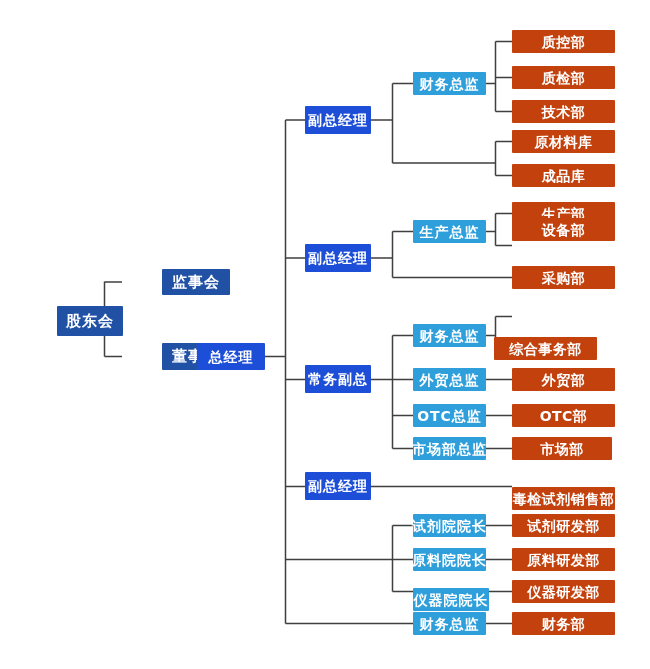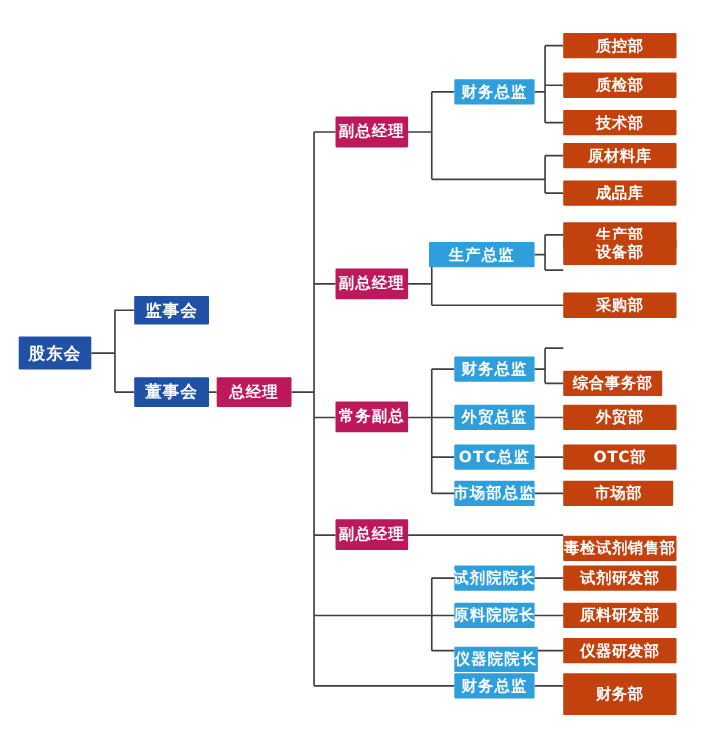--- a/index.html
+++ b/index.html
@@ -18,22 +18,22 @@
     display: flex;
     align-items: center;
     justify-content: center;
     color: #ffffff;
     font-weight: bold;
     letter-spacing: 1px;
     border-radius: 1px;
     white-space: nowrap;
     line-height: 1;
   }
-  .tier-governance { background: #2151a5; font-size: 15px; }
-  .tier-executive  { background: #be185d; font-size: 14px; text-align: right; }
+  .tier-governance { background: #2151a5; font-size: 15px; margin-left: 40px; }
+  .tier-executive  { background: #1d4ed8; font-size: 14px; text-align: right; }
   .tier-director   { background: #2f9fdb; font-size: 14px; }
   .tier-department { background: #c2410c; font-size: 14px; letter-spacing: 0.5px; }
 </style>
 </head>
 <body>
 
 <div class="canvas">
 
   <svg class="connectors" width="650" height="669" viewBox="0 0 650 669">
     <path fill="none" stroke="#3f3f3f" stroke-width="1.5" d="
@@ -97,41 +97,41 @@
   <div class="node tier-governance" style="left:122px;top:269px;width:68px;height:26px">监事会</div>
   <div class="node tier-governance" style="left:122px;top:343px;width:68px;height:27px">董事会</div>
 
   <div class="node tier-executive" style="left:197px;top:343px;width:68px;height:27px">总经理</div>
   <div class="node tier-executive" style="left:305px;top:106px;width:66px;height:28px">副总经理</div>
   <div class="node tier-executive" style="left:305px;top:244px;width:66px;height:28px">副总经理</div>
   <div class="node tier-executive" style="left:305px;top:365px;width:66px;height:28px">常务副总</div>
   <div class="node tier-executive" style="left:305px;top:472px;width:66px;height:28px">副总经理</div>
 
   <div class="node tier-director" style="left:413px;top:72px;width:73px;height:23px">财务总监</div>
-  <div class="node tier-director" style="left:390px;top:220px;width:96px;height:23px">生产总监</div>
+  <div class="node tier-director" style="left:413px;top:220px;width:73px;height:23px">生产总监</div>
   <div class="node tier-director" style="left:413px;top:324px;width:73px;height:23px">财务总监</div>
   <div class="node tier-director" style="left:413px;top:368px;width:73px;height:23px">外贸总监</div>
   <div class="node tier-director" style="left:413px;top:404px;width:73px;height:23px">OTC总监</div>
   <div class="node tier-director" style="left:413px;top:437px;width:73px;height:23px">市场部总监</div>
   <div class="node tier-director" style="left:413px;top:514px;width:73px;height:23px">试剂院院长</div>
   <div class="node tier-director" style="left:413px;top:548px;width:73px;height:23px">原料院院长</div>
   <div class="node tier-director" style="left:413px;top:588px;width:76px;height:23px">仪器院院长</div>
   <div class="node tier-director" style="left:413px;top:612px;width:73px;height:23px">财务总监</div>
 
   <div class="node tier-department" style="left:512px;top:30px;width:103px;height:23px">质控部</div>
   <div class="node tier-department" style="left:512px;top:66px;width:103px;height:23px">质检部</div>
   <div class="node tier-department" style="left:512px;top:100px;width:103px;height:23px">技术部</div>
   <div class="node tier-department" style="left:512px;top:130px;width:103px;height:23px">原材料库</div>
   <div class="node tier-department" style="left:512px;top:164px;width:103px;height:23px">成品库</div>
   <div class="node tier-department" style="left:512px;top:202px;width:103px;height:23px">生产部</div>
   <div class="node tier-department" style="left:512px;top:218px;width:103px;height:23px">设备部</div>
   <div class="node tier-department" style="left:512px;top:266px;width:103px;height:23px">采购部</div>
-  <div class="node tier-department" style="left:512px;top:337px;width:90px;height:23px">综合事务部</div>
+  <div class="node tier-department" style="left:494px;top:337px;width:103px;height:23px">综合事务部</div>
   <div class="node tier-department" style="left:512px;top:368px;width:103px;height:23px">外贸部</div>
   <div class="node tier-department" style="left:512px;top:404px;width:103px;height:23px">OTC部</div>
   <div class="node tier-department" style="left:512px;top:437px;width:100px;height:23px">市场部</div>
   <div class="node tier-department" style="left:512px;top:487px;width:103px;height:23px">毒检试剂销售部</div>
   <div class="node tier-department" style="left:512px;top:514px;width:103px;height:23px">试剂研发部</div>
   <div class="node tier-department" style="left:512px;top:548px;width:103px;height:23px">原料研发部</div>
   <div class="node tier-department" style="left:512px;top:580px;width:103px;height:23px">仪器研发部</div>
-  <div class="node tier-department" style="left:512px;top:612px;width:103px;height:38px">财务部</div>
+  <div class="node tier-department" style="left:512px;top:612px;width:103px;height:23px">财务部</div>
 
 </div>
 
 </body></html>

